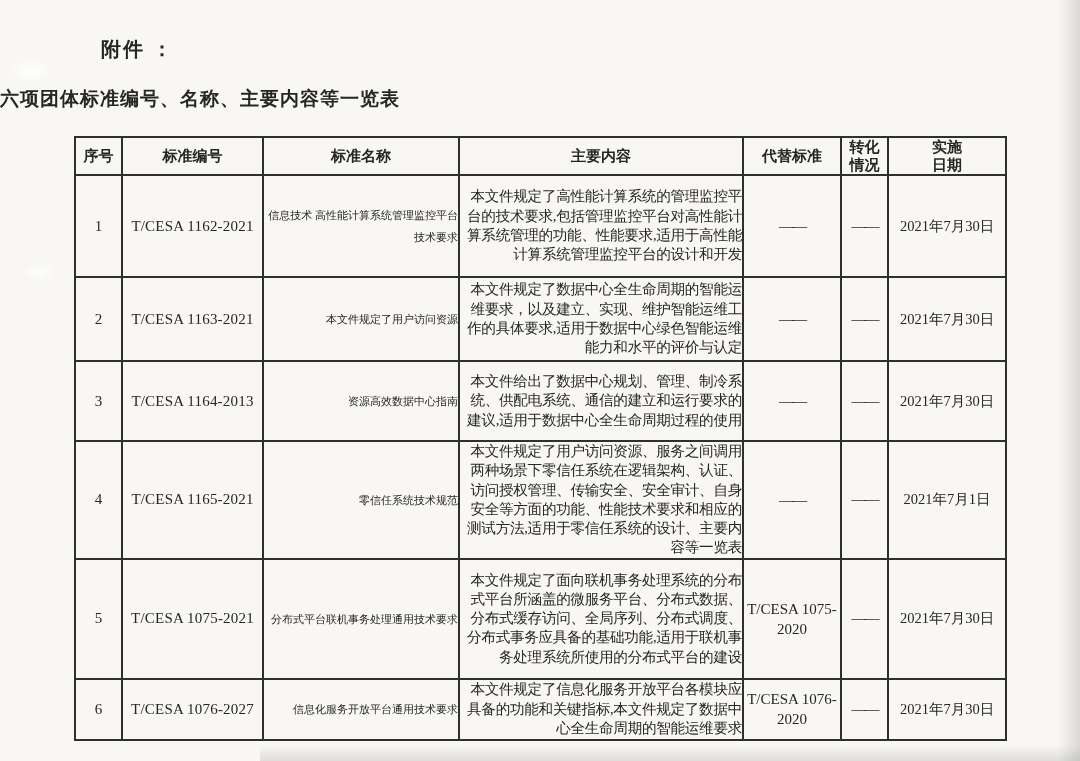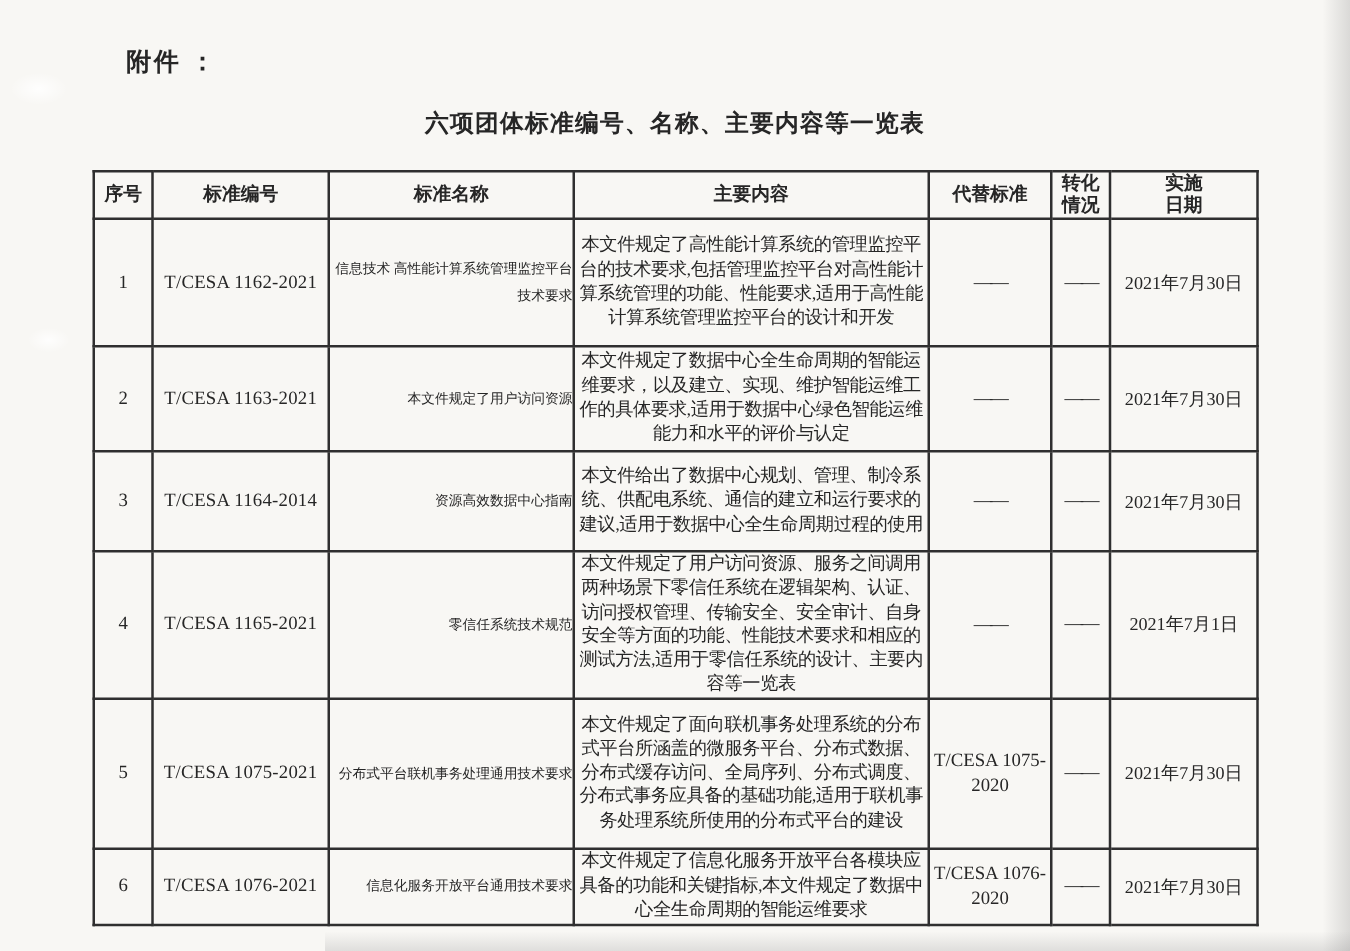--- a/index.html
+++ b/index.html
@@ -53,21 +53,21 @@
     font-size: 20px;
     font-weight: bold;
     letter-spacing: 2px;
     padding-left: 16px;
   }
   .doc-title {
     position: absolute;
     left: 0;
     top: 86px;
     width: 1080px;
-    text-align: center;
+    text-align: left;
     font-size: 19px;
     font-weight: bold;
     letter-spacing: 1px;
   }
 
   table.standards {
     position: absolute;
     left: 74px;
     top: 136px;
     width: 931px;
@@ -99,21 +99,21 @@
     white-space: nowrap;
     border-radius: 19px;
   }
   td.cell-name {
     text-align: right;
     font-size: 11px;
     line-height: 22px;
     padding: 2px 9px;
   }
   td.cell-content {
-    text-align: center;
+    text-align: right;
     font-size: 14.6px;
     line-height: 19.3px;
     padding: 2px 7px 2px 8px;
     letter-spacing: -0.3px;
   }
   td.cell-replaces {
     text-align: center;
     font-size: 15px;
     line-height: 20px;
   }
@@ -179,21 +179,21 @@
       <td class="cell-code">T/CESA 1163-2021</td>
       <td class="cell-name">本文件规定了用户访问资源</td>
       <td class="cell-content">本文件规定了数据中心全生命周期的智能运维要求，以及建立、实现、维护智能运维工作的具体要求,适用于数据中心绿色智能运维能力和水平的评价与认定</td>
       <td class="cell-replaces dash">——</td>
       <td class="cell-conversion dash">——</td>
       <td class="cell-date">2021年7月30日</td>
     </tr>
 
     <tr style="height:80px">
       <td class="cell-seq">3</td>
-      <td class="cell-code">T/CESA 1164-2014</td>
+      <td class="cell-code">T/CESA 1164-2013</td>
       <td class="cell-name">资源高效数据中心指南</td>
       <td class="cell-content">本文件给出了数据中心规划、管理、制冷系统、供配电系统、通信的建立和运行要求的建议,适用于数据中心全生命周期过程的使用</td>
       <td class="cell-replaces dash">——</td>
       <td class="cell-conversion dash">——</td>
       <td class="cell-date">2021年7月30日</td>
     </tr>
 
     <tr style="height:110px">
       <td class="cell-seq">4</td>
       <td class="cell-code">T/CESA 1165-2021</td>
@@ -209,21 +209,21 @@
       <td class="cell-code">T/CESA 1075-2021</td>
       <td class="cell-name">分布式平台联机事务处理通用技术要求</td>
       <td class="cell-content">本文件规定了面向联机事务处理系统的分布式平台所涵盖的微服务平台、分布式数据、分布式缓存访问、全局序列、分布式调度、分布式事务应具备的基础功能,适用于联机事务处理系统所使用的分布式平台的建设</td>
       <td class="cell-replaces">T/CESA 1075-2020</td>
       <td class="cell-conversion dash">——</td>
       <td class="cell-date">2021年7月30日</td>
     </tr>
 
     <tr style="height:61px">
       <td class="cell-seq">6</td>
-      <td class="cell-code">T/CESA 1076-2021</td>
+      <td class="cell-code">T/CESA 1076-2027</td>
       <td class="cell-name">信息化服务开放平台通用技术要求</td>
       <td class="cell-content">本文件规定了信息化服务开放平台各模块应具备的功能和关键指标,本文件规定了数据中心全生命周期的智能运维要求</td>
       <td class="cell-replaces">T/CESA 1076-2020</td>
       <td class="cell-conversion dash">——</td>
       <td class="cell-date">2021年7月30日</td>
     </tr>
   </tbody>
     </table>
 
   <div class="scan-shadow-right"></div>

